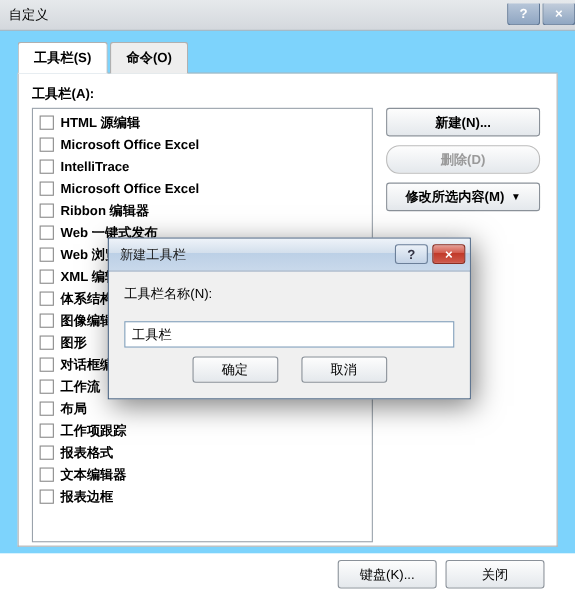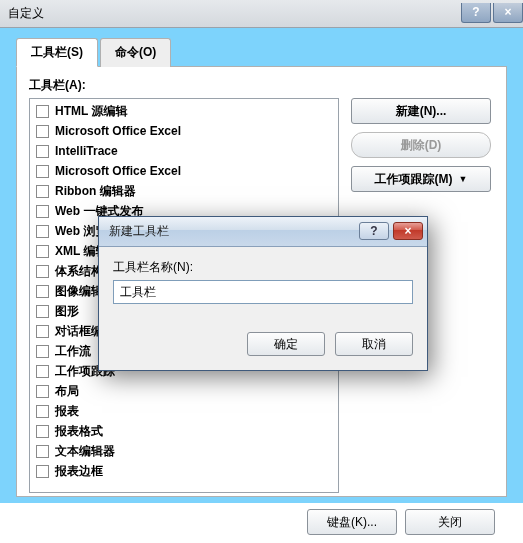--- a/index.html
+++ b/index.html
@@ -127,28 +127,28 @@
   display: flex; align-items: center; justify-content: center;
   color: #334;
   font-weight: bold;
 }
 .modal-tb-btn.close {
   background: linear-gradient(to bottom, #e79e96 0%, #d1584a 45%, #c13a2a 46%, #cf5a4c 100%);
   border-color: #8a2e22;
   color: #fff;
 }
 .modal-body { padding: 12px 14px 14px 14px; background: #f0f0f0; }
-.field-label { margin-bottom: 4px; }
+.field-label { margin-bottom: 16px; }
 .text-input {
   width: 100%; height: 24px;
   border: 1px solid #7f9db9;
   padding: 2px 6px;
   background: #fff;
 }
-.modal-buttons { display: flex; justify-content: flex-end; gap: 10px; margin-top: 28px; }
+.modal-buttons { display: flex; justify-content: center; gap: 21px; margin-top: 8px; }
 .modal-buttons .btn { width: 78px; height: 24px; }
 
 
 .listbox::-webkit-scrollbar { width: 17px; }
 .listbox::-webkit-scrollbar-track { background: #f0f0f0; border-left: 1px solid #ddd;}
 .listbox::-webkit-scrollbar-thumb { background: #c7cdd4; border: 1px solid #9aa2ab; border-radius: 2px;}
 .listbox::-webkit-scrollbar-button { height: 17px; background: #e4e8ec; border: 1px solid #9aa2ab;}
 </style>
 </head>
 <body>
@@ -227,29 +227,25 @@
             <div class="list-item">
               <span class="chk"></span>
               <span>对话框编辑器</span>
             </div>
             <div class="list-item">
               <span class="chk"></span>
               <span>工作流</span>
             </div>
             <div class="list-item">
               <span class="chk"></span>
+              <span>布局</span>
+            </div>
+            <div class="list-item">
+              <span class="chk"></span>
               <span>工作项跟踪</span>
-            </div>
-            <div class="list-item">
-              <span class="chk"></span>
-              <span>布局</span>
-            </div>
-            <div class="list-item">
-              <span class="chk"></span>
-              <span>报表</span>
             </div>
             <div class="list-item">
               <span class="chk"></span>
               <span>报表格式</span>
             </div>
             <div class="list-item">
               <span class="chk"></span>
               <span>文本编辑器</span>
             </div>
             <div class="list-item">
@@ -259,21 +255,21 @@
           </div>
 
         <div class="side-buttons">
           <div class="btn">
               <span>新建(N)...</span>
             </div>
           <div class="btn disabled">
               <span>删除(D)</span>
             </div>
           <div class="btn">
-            <span>工作项跟踪(M)</span>
+            <span>修改所选内容(M)</span>
             <span class="caret">▼</span>
           </div>
         </div>
 
       </div>
     </div>
 
   </div>
 
   <div class="footer">

